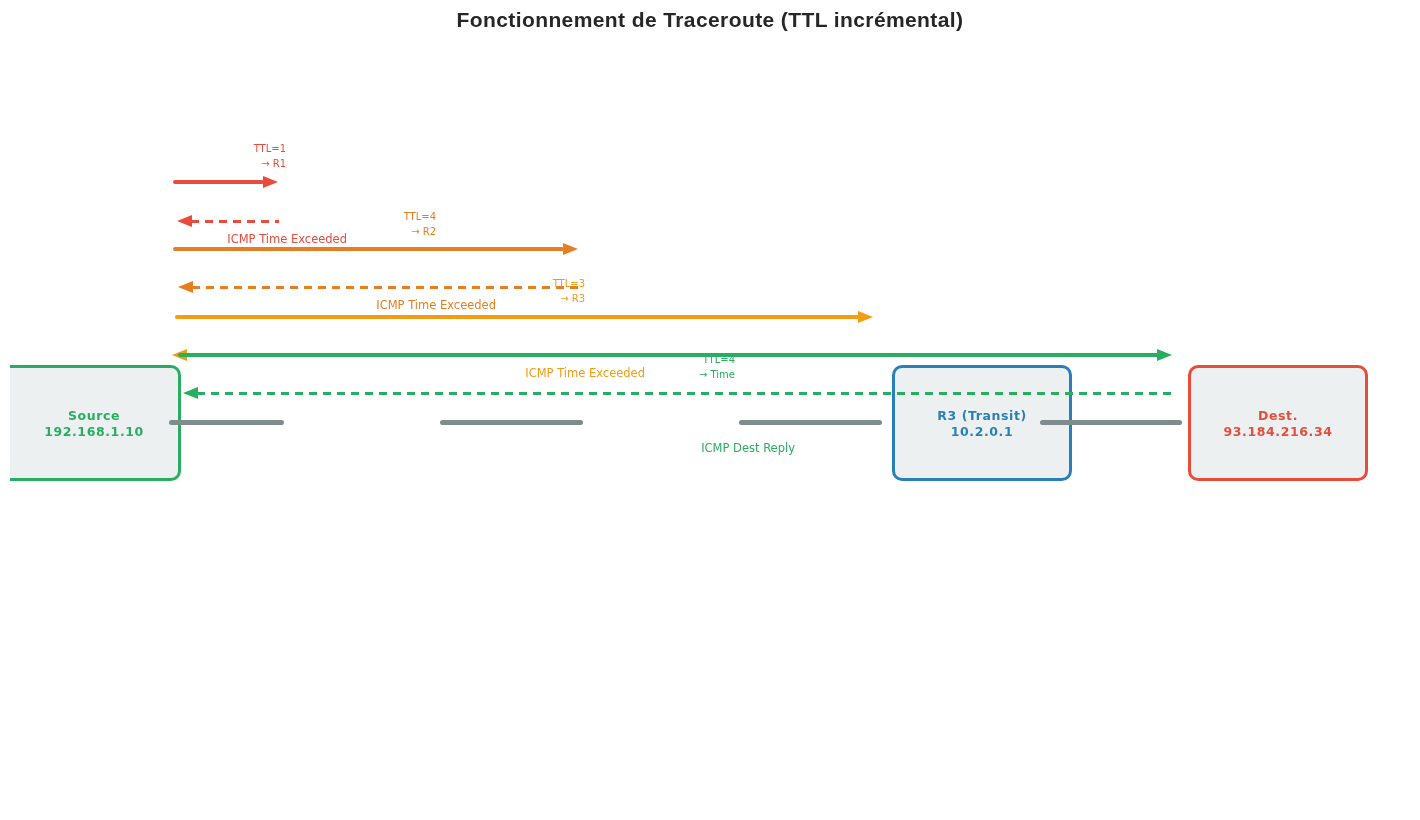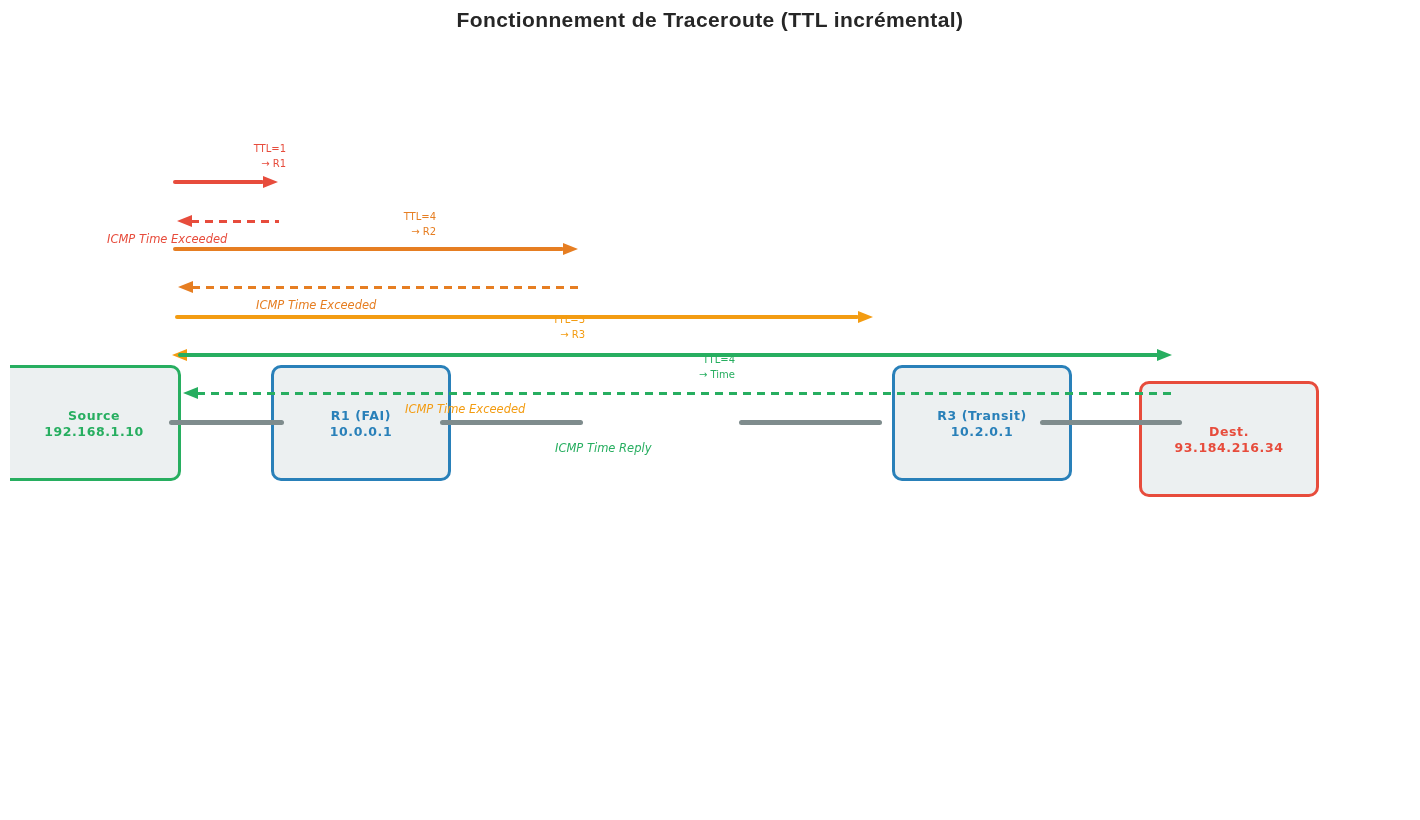--- a/index.html
+++ b/index.html
@@ -45,24 +45,24 @@
   .ah-r.amb{border-left:15px solid #f39c12;}
   .ah-l.amb{border-right:15px solid #f39c12;}
   .ah-r.grn{border-left:15px solid #27ae60;}
   .ah-l.grn{border-right:15px solid #27ae60;}
   
   .ttl{
     position:absolute;width:120px;text-align:right;
     font-size:10px;line-height:15px;z-index:4;
   }
   .icmp{
-    position:absolute;width:240px;text-align:left;
-    font-size:11.5px;font-style:italic;z-index:4;
+    position:absolute;width:240px;text-align:right;
+    font-size:11.5px;z-index:4;
   }
-  .t-red{color:#e74c3c;} .t-org{color:#e67e22;} .t-amb{color:#f39c12;margin-top:36px;} .t-grn{color:#27ae60;margin-top:37px;}
+  .t-red{color:#e74c3c;} .t-org{color:#e67e22;} .t-amb{color:#f39c12;} .t-grn{color:#27ae60;margin-top:37px;}
 </style>
 </head>
 <body>
 
 <div id="canvas">
 
   <div class="title">Fonctionnement de Traceroute (TTL incrémental)</div>
 
   <div class="ttl t-red" style="left:166px;top:141px;">
     <div>TTL=1</div>
@@ -98,41 +98,35 @@
 
   <div class="ttl t-grn" style="left:615px;top:315px;">
     <div>TTL=4</div>
     <div>→ Time</div>
   </div>
   <div class="hline c-grn" style="left:178px;top:353px;width:981px;"></div>
   <div class="ah ah-r grn" style="left:1157px;top:349px;"></div>
 
   <div class="dline d-grn" style="left:197px;top:392px;width:979px;"></div>
   <div class="ah ah-l grn" style="left:183px;top:387px;"></div>
-  <div class="icmp t-grn" style="left:555px;top:404px;">ICMP Time Reply</div>
+  <div class="icmp t-grn" style="left:555px;top:404px;">ICMP Dest Reply</div>
 
   <div class="node node-green node-source">
     <div class="lbl">
       <div>Source</div>
       <div>192.168.1.10</div>
-    </div>
-  </div>
-  <div class="node node-blue" style="left:271px;">
-    <div class="lbl">
-      <div>R1 (FAI)</div>
-      <div>10.0.0.1</div>
     </div>
   </div>
   <div class="node node-blue" style="left:870px;margin-left:22px;">
     <div class="lbl">
       <div>R3 (Transit)</div>
       <div>10.2.0.1</div>
     </div>
   </div>
-  <div class="node node-red" style="left:1139px;margin-top:16px;">
+  <div class="node node-red" style="left:1188px;">
     <div class="lbl">
       <div>Dest.</div>
       <div>93.184.216.34</div>
     </div>
   </div>
 
   <div class="link" style="left:169px;width:115px;"></div>
   <div class="link" style="left:440px;width:143px;"></div>
   <div class="link" style="left:739px;width:143px;"></div>
   <div class="link" style="left:1040px;width:142px;"></div>

